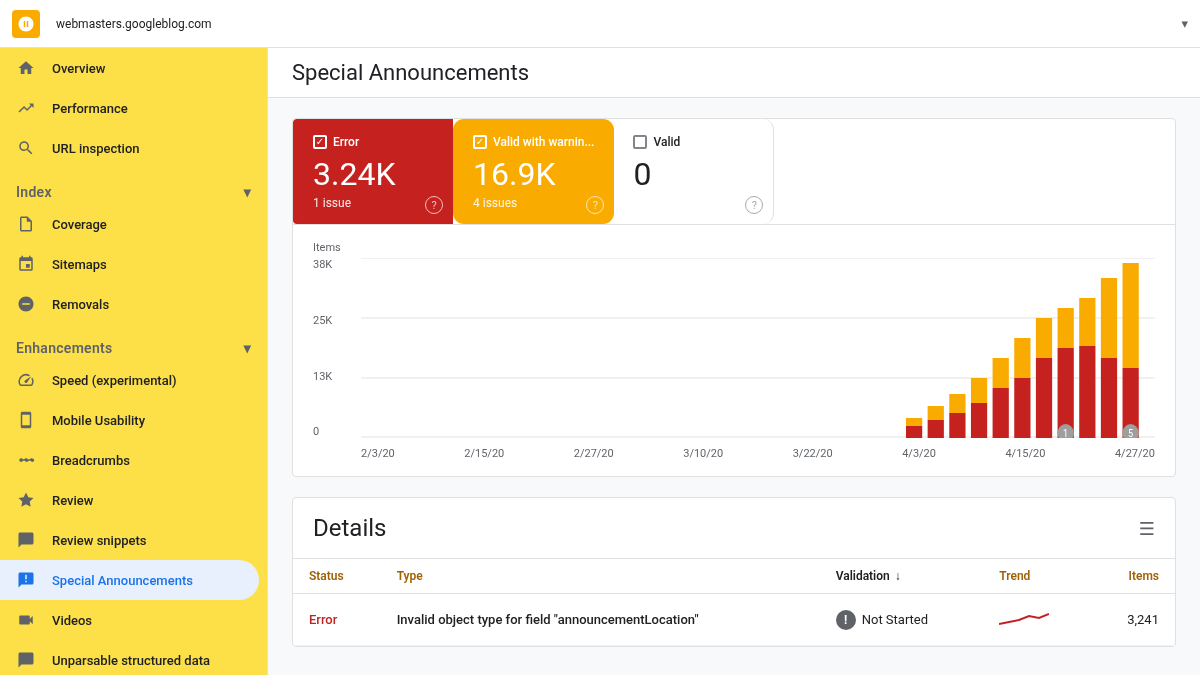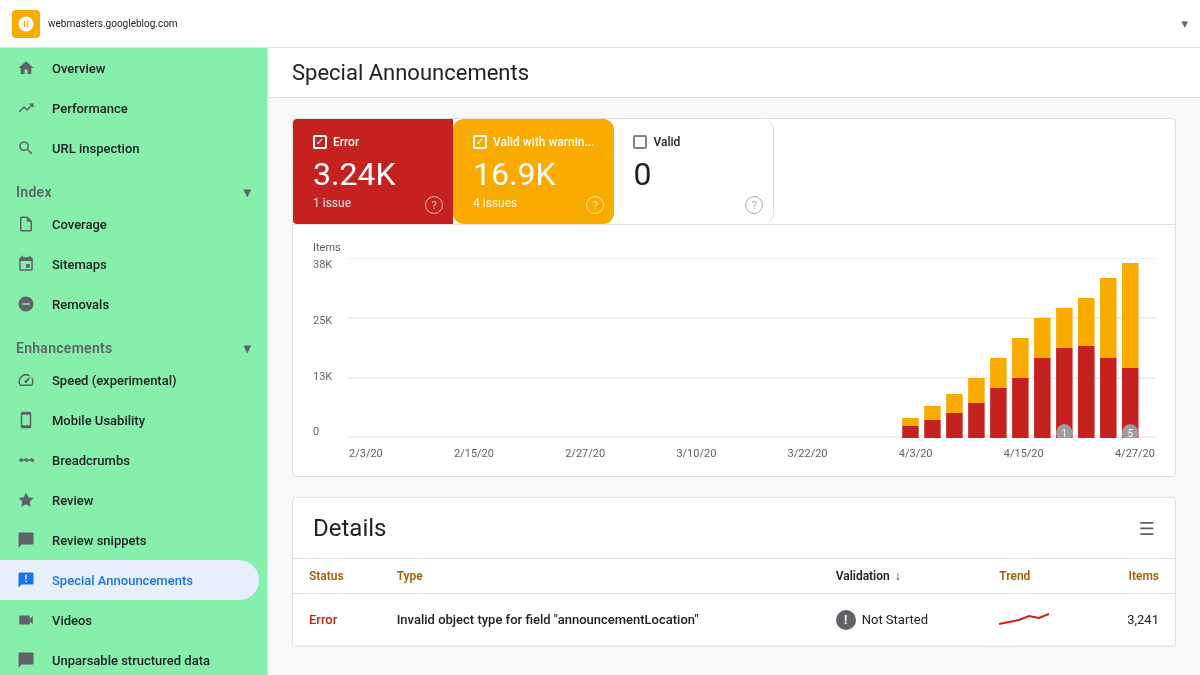--- a/index.html
+++ b/index.html
@@ -17,37 +17,37 @@
     .top-bar-logo {
       width: 28px; height: 28px;
       background: #f9ab00;
       border-radius: 4px;
       display: flex; align-items: center; justify-content: center;
       margin-right: 8px;
       flex-shrink: 0;
     }
     .top-bar-logo svg { width: 18px; height: 18px; }
     .top-bar-domain {
-      font-size: 10px; color: #202124; font-weight: 400; flex: 1;
+      font-size: 12px; color: #202124; font-weight: 400; flex: 1; margin-left: 8px;
     }
     .top-bar-chevron {
       color: #5f6368; cursor: pointer;
     }
 
     .main-layout {
       display: flex;
       flex: 1;
       overflow: hidden;
     }
 
     
     .sidebar {
       width: 268px;
       flex-shrink: 0;
-      background: #86efac;
+      background: #fde047;
       border-right: 1px solid #e0e0e0;
       overflow-y: auto;
       padding-bottom: 16px;
     }
 
     .sidebar-item {
       display: flex;
       align-items: center;
       padding: 10px 16px;
       cursor: pointer;
@@ -434,21 +434,21 @@
             </div>
             <div class="card-count">0</div>
             <div class="card-info">?</div>
           </div>
 
           <div class="status-card empty-card"></div>
         </div>
 
         <div style="padding: 16px 20px 16px;">
           <div class="chart-label">Items</div>
-          <div style="position: relative; display: flex; gap: 0;">
+          <div style="position: relative; display: flex; gap: 12px;">
 
             <div style="display: flex; flex-direction: column; justify-content: space-between; font-size: 11px; color: #5f6368; width: 36px; padding-right: 6px; height: 180px;">
               <span>38K</span>
               <span>25K</span>
               <span>13K</span>
               <span>0</span>
             </div>
 
             <div style="flex: 1; position: relative;">
               <svg width="100%" height="180" viewBox="0 0 880 180" preserveAspectRatio="none">

